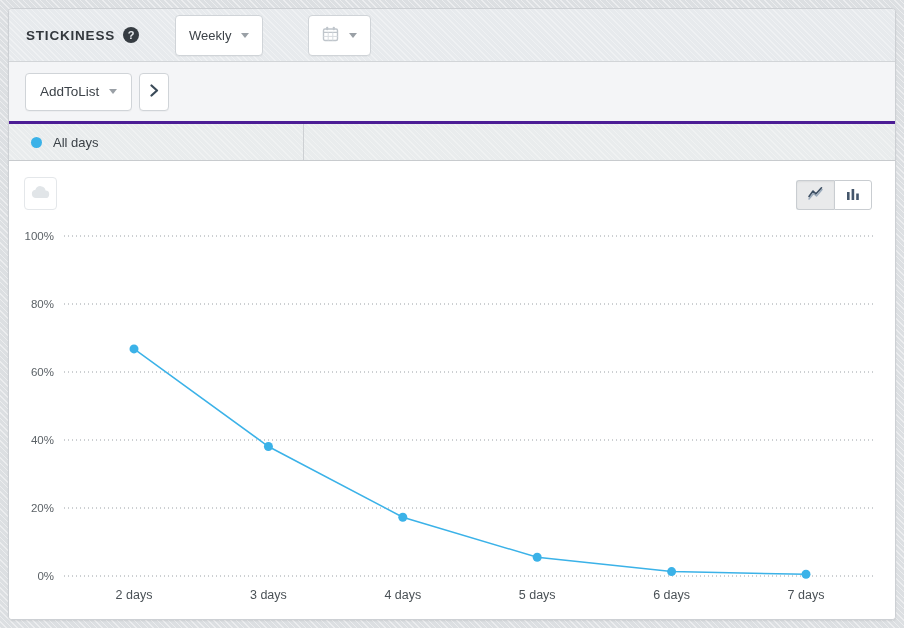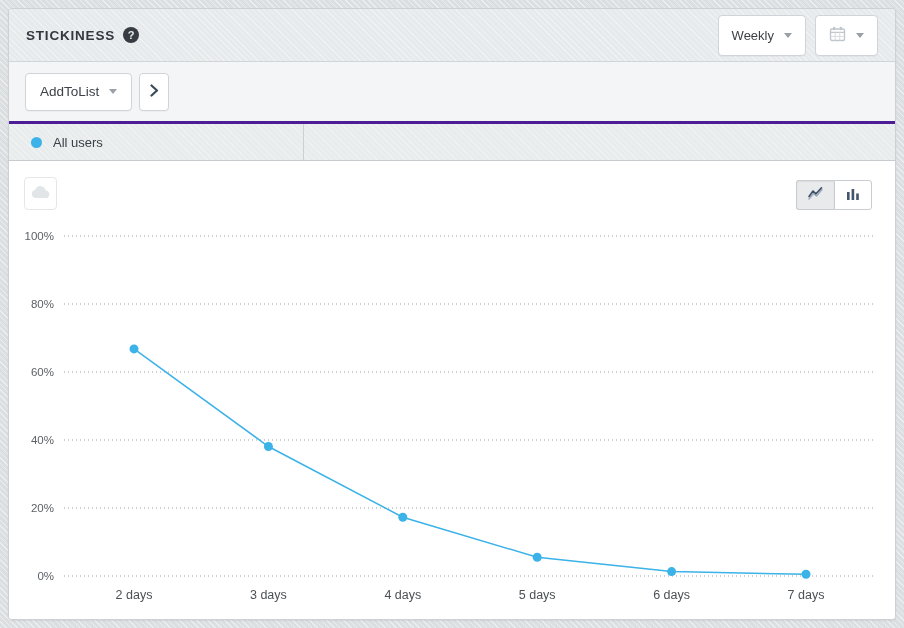--- a/index.html
+++ b/index.html
@@ -18,21 +18,21 @@
     box-shadow:0 1px 2px rgba(0,0,0,.07);
     display:flex; flex-direction:column;
     overflow:hidden;
   }
   
   .hdr {
     height:53px; flex:0 0 53px;
     background-color:#e7eaed;
     background-image:repeating-linear-gradient(45deg, rgba(255,255,255,.35) 0 1px, transparent 1px 4px);
     border-bottom:1px solid #d2d5d8;
-    display:flex; align-items:center; justify-content:space-between;
+    display:flex; align-items:center; 
     padding:0 17px;
   }
   .hdr-left { display:flex; align-items:center; gap:8px; }
   .title {
     font-size:13.5px; font-weight:bold; letter-spacing:.8px; color:#33383d;
   }
   .help {
     width:16px; height:16px; border-radius:50%;
     background:#363c42; color:#e7eaed;
     font-size:11px; font-weight:bold;
@@ -44,21 +44,21 @@
     background:#fff;
     border:1px solid #d0d4d8;
     border-radius:4px;
     display:inline-flex; align-items:center; justify-content:center;
     gap:10px;
     font-family:"Liberation Sans", sans-serif;
     font-size:13px; color:#3c4248;
     cursor:pointer;
     box-shadow:0 1px 1px rgba(0,0,0,.03);
   }
-  .btn.h34 { height:41px; padding:0 13px; }
+  .btn.h34 { height:41px; padding:0 13px;margin-left:36px; }
   .caret {
     width:0; height:0;
     border-left:4.5px solid transparent;
     border-right:4.5px solid transparent;
     border-top:5.5px solid #9aa0a6;
     display:inline-block;
   }
   
   .toolbar {
     height:62px; flex:0 0 62px;
@@ -159,21 +159,21 @@
           <svg width="9" height="13" viewBox="0 0 9 13">
             <polyline points="1.5,1.5 7,6.5 1.5,11.5" fill="none" stroke="#3a4a58" stroke-width="2.2" stroke-linecap="round" stroke-linejoin="round"></polyline>
           </svg>
         </span>
       </button>
     </div>
 
     <div class="tabs">
       <div class="tab">
         <span class="dot" style="background: rgb(59, 178, 232);"></span>
-        <span>All users</span>
+        <span>All days</span>
       </div>
       <div class="tabs-filler"></div>
     </div>
 
     <div class="chart">
       <svg id="plot" preserveAspectRatio="xMidYMid meet" viewBox="0 0 884 458">
           <line class="grid" x1="54" y1="415" x2="864" y2="415"></line>
           <text class="ytick" x="44" y="419">0%</text>
           <line class="grid" x1="54" y1="347" x2="864" y2="347"></line>
           <text class="ytick" x="44" y="351">20%</text>

